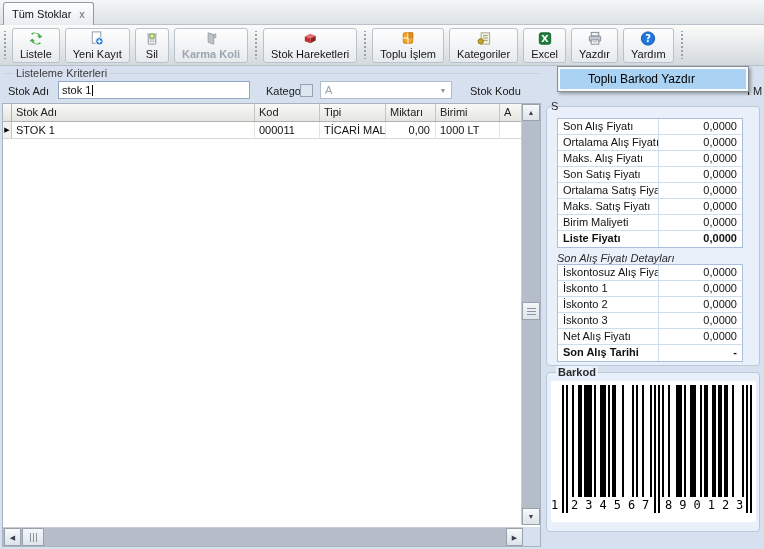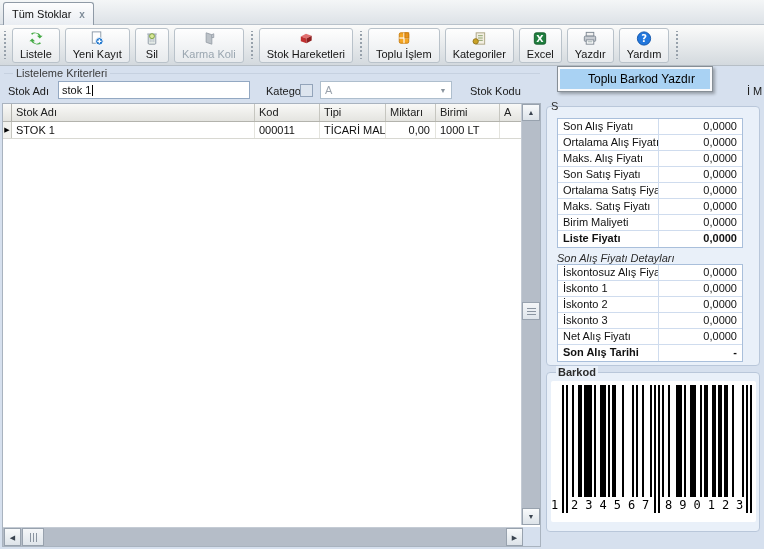--- a/index.html
+++ b/index.html
@@ -30,21 +30,21 @@
     border-bottom:1px solid #b6bec6;
     display:flex;align-items:center;gap:5px;padding:0 2px;}
   .grip{width:5px;height:28px;
     background-image:radial-gradient(#97a1ab 1px,transparent 1.2px);
     background-size:4px 4px;background-position:1px 2px;background-repeat:repeat-y;}
   .tbtn{display:flex;flex-direction:column;align-items:center;justify-content:center;gap:1px;
     height:35px;padding:2px 7px;cursor:default;
     background:linear-gradient(#fefefe,#e7eaed);
     border:1px solid #b9c2ca;border-radius:3px;
     font-family:inherit;font-size:11px;color:#151515;}
-  .tbtn.disabled{color:#9aa6b0;}
+  .tbtn.disabled{color:#9aa6b0;font-weight:bold;}
   .ticon{height:17px;display:flex;align-items:center;}
   .tlabel{line-height:12px;white-space:nowrap;}
 
   
   .gline{position:absolute;left:4px;top:73px;width:536px;border-top:1px solid #c6d1e0;}
   .glabel{position:absolute;left:13px;top:67px;padding:0 3px;background:var(--page-bg);color:#3a3a3a;}
   .clabel{position:absolute;top:85px;color:#1a1a1a;}
   .tinput{position:absolute;left:58px;top:81px;width:192px;height:18px;
     background:#fff;border:1px solid #93a8c2;padding:1px 3px;line-height:14px;}
   .caret{display:inline-block;width:1px;height:11px;background:#000;vertical-align:-2px;margin-left:1px;}
@@ -123,21 +123,21 @@
   .bc-box{position:absolute;left:551px;top:381px;width:205px;height:141px;background:#fff;border-radius:2px;}
   .barcode{position:absolute;left:11px;top:4px;width:190px;height:130px;}
   .bar{position:absolute;top:0;width:2px;background:#000;}
   .bc-digits{position:absolute;top:113px;font-family:"DejaVu Sans Mono","Liberation Mono",monospace;
     font-size:12px;color:#000;letter-spacing:7px;white-space:nowrap;}
   .bc-d1{left:-11px;letter-spacing:0;}
   .bc-g1{left:9px;text-align:center;}
   .bc-g2{left:103px;}
 
   
-  .menu{position:absolute;left:557px;top:66px;width:156px;z-index:50;
+  .menu{position:absolute;left:557px;top:66px;width:192px;z-index:50;
     background:#f8f9fb;border:1px solid #868e96;box-shadow:2px 2px 3px rgba(0,0,0,0.3);
     padding:2px;}
   .menu-item{height:20px;line-height:20px;padding-left:28px;font-size:12px;color:#000;white-space:nowrap;}
   .menu-item.selected{background:var(--selection-blue);}
 </style>
 </head>
 <body>
 
 <div class="app">
 

